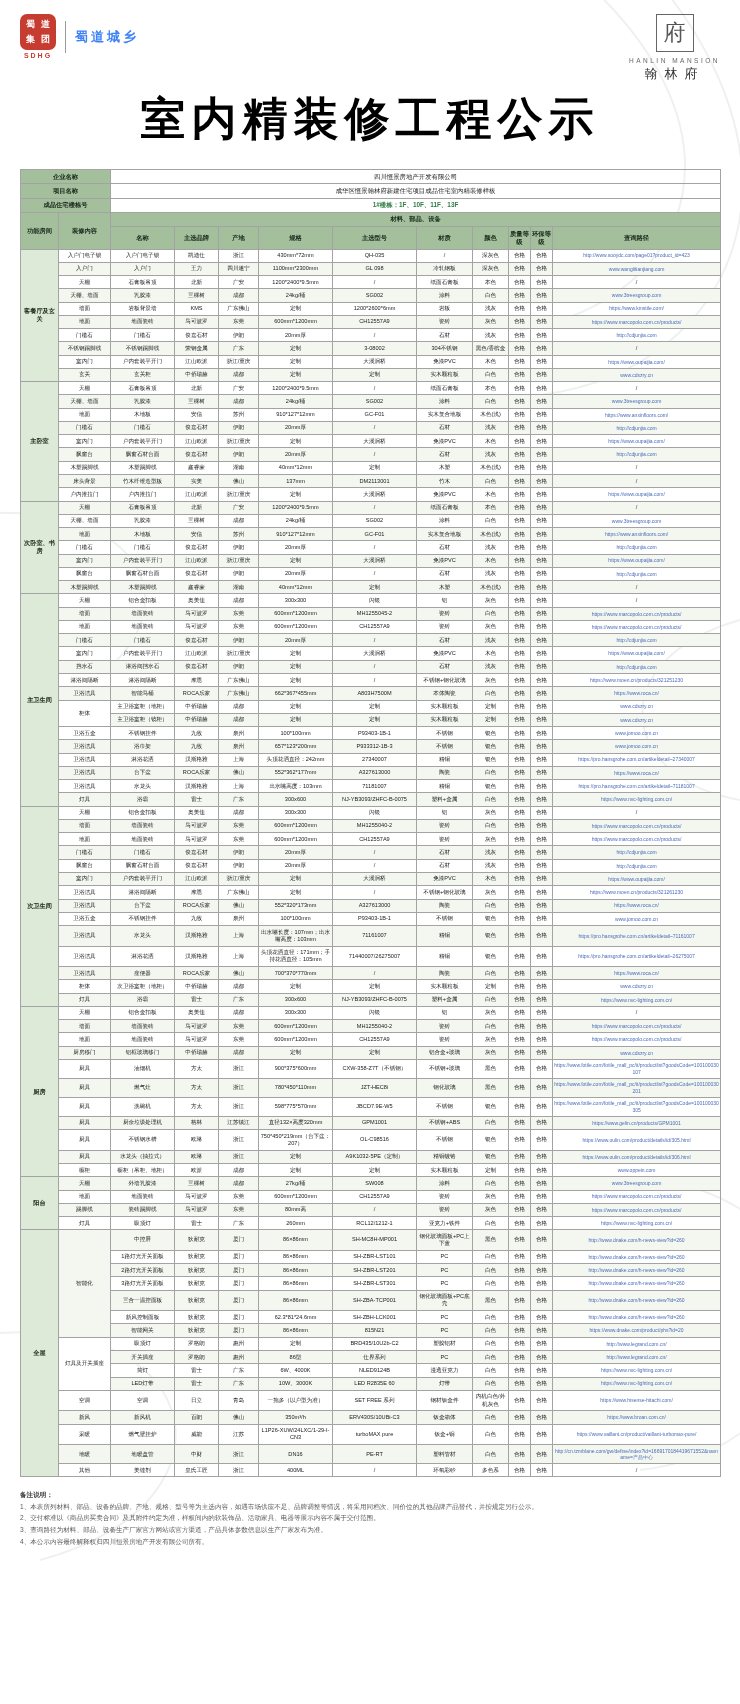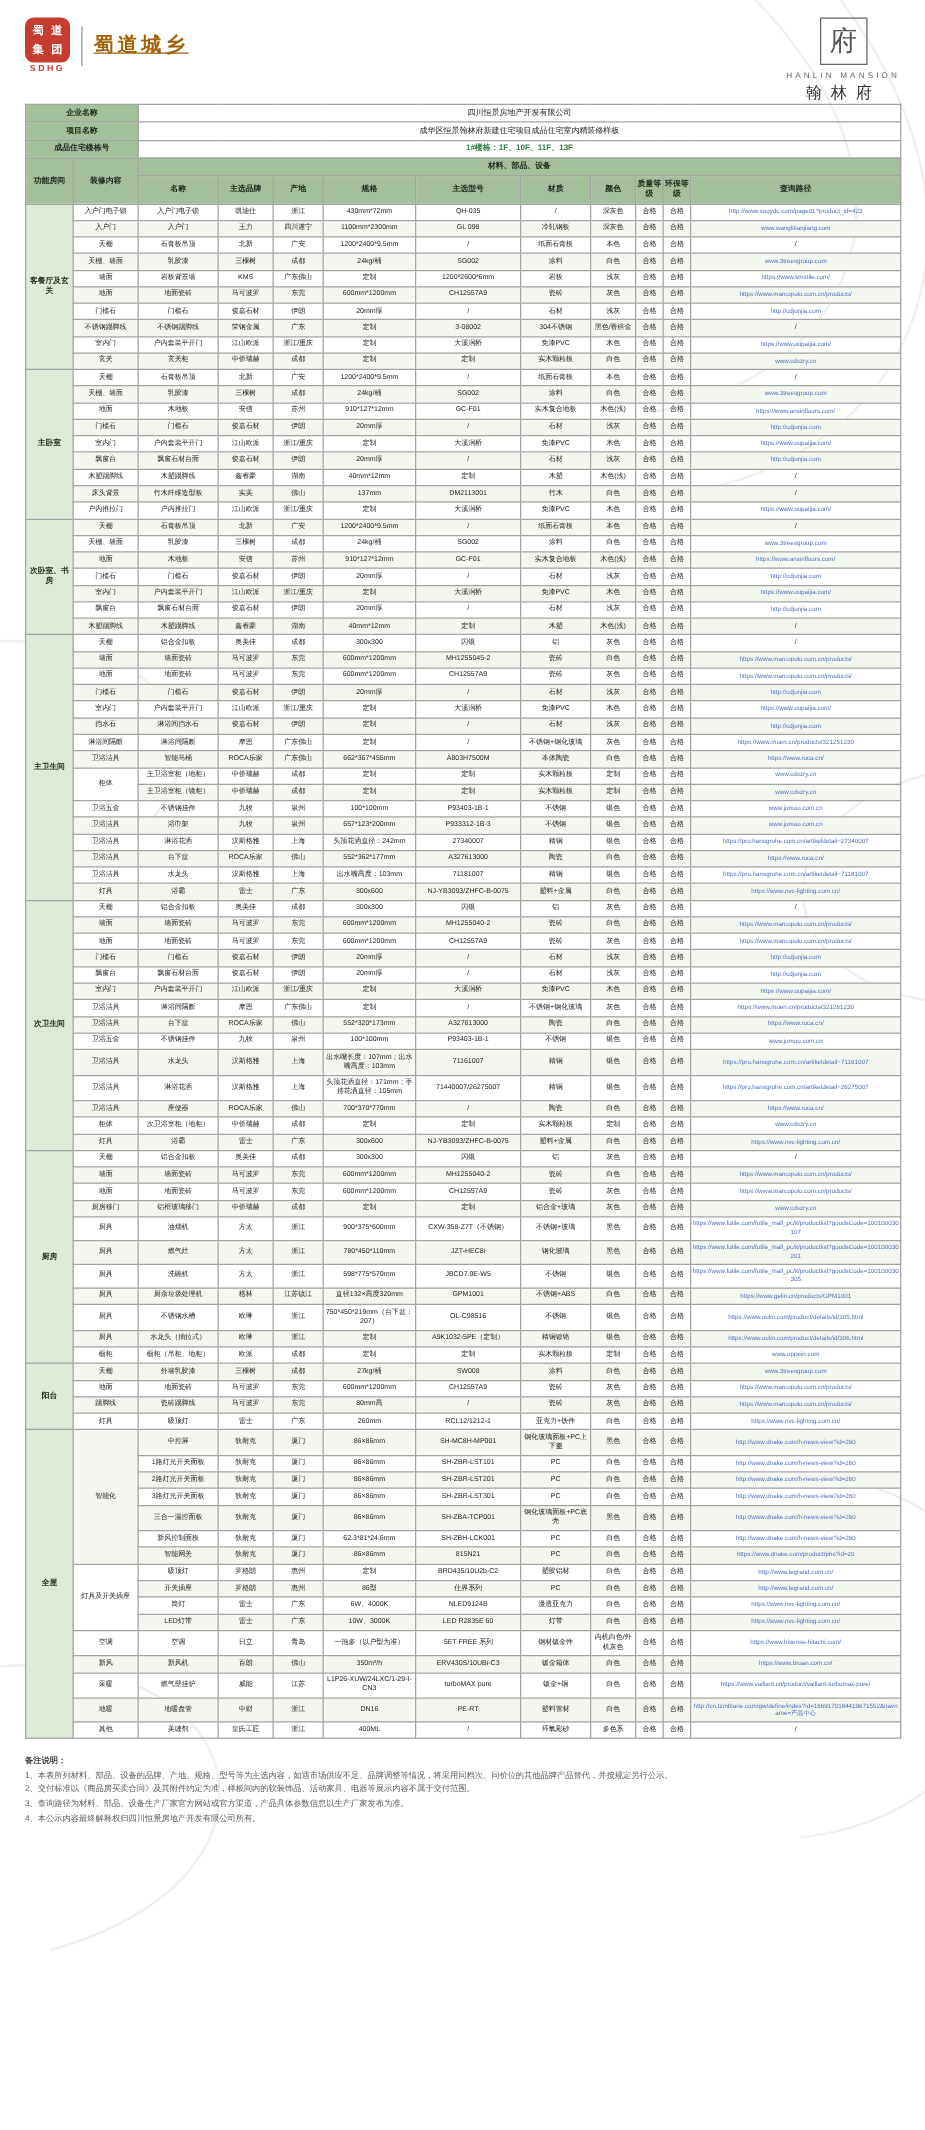--- a/index.html
+++ b/index.html
@@ -11,21 +11,21 @@
 
   
   .hdr { display:flex; justify-content:space-between; align-items:flex-start; }
   .logo-sd { display:flex; align-items:center; gap:9px; }
   .sd-mark { text-align:center; }
   .sd-box { width:36px; height:36px; background:#c63c31; border-radius:7px;
             display:grid; grid-template-columns:1fr 1fr; place-items:center; padding:3px; margin:0 auto; }
   .sd-box span { color:#fff; font-size:9px; font-weight:bold; line-height:1; }
   .sd-en { color:#c63c31; font-size:7px; font-weight:bold; letter-spacing:2px; margin-top:2px; }
   .sd-div { width:1px; height:32px; background:#9a9a9a; }
-  .sd-name { font-size:16px; font-weight:bold; color:#a16207; letter-spacing:3px;text-decoration:underline; }
+  .sd-name { font-size:13px; font-weight:bold; color:#3b82f6; letter-spacing:3px; }
   .logo-hl { text-align:center; }
   .hl-box { width:38px; height:38px; border:1px solid #666; margin:0 auto 5px;
             display:grid; place-items:center; font-family:"Liberation Serif","DejaVu Serif",serif;
             font-size:22px; color:#555; }
   .hl-en { font-size:6.5px; letter-spacing:2.5px; color:#666; }
   .hl-cn { font-size:13px; letter-spacing:7px; color:#333; margin-top:1px;
            font-family:"Liberation Serif","DejaVu Serif",serif; }
 
   
   .title1 { text-align:center; font-size:25px; font-weight:bold; letter-spacing:3px; margin-top:28px; color:#101010; }
@@ -78,20 +78,21 @@
       <div class="sd-div"></div>
       <div class="sd-name">蜀道城乡</div>
     </div>
     <div class="logo-hl">
       <div class="hl-box">府</div>
       <div class="hl-en">HANLIN MANSION</div>
       <div class="hl-cn">翰林府</div>
     </div>
   </div>
 
+  <div class="title2">室内精装修工程公示</div>
 
   <table class="main">
     <colgroup>
       <col style="width:38px">
         <col style="width:52px">
         <col style="width:64px">
         <col style="width:44px">
       <col style="width:40px">
         <col style="width:74px">
         <col style="width:84px">

